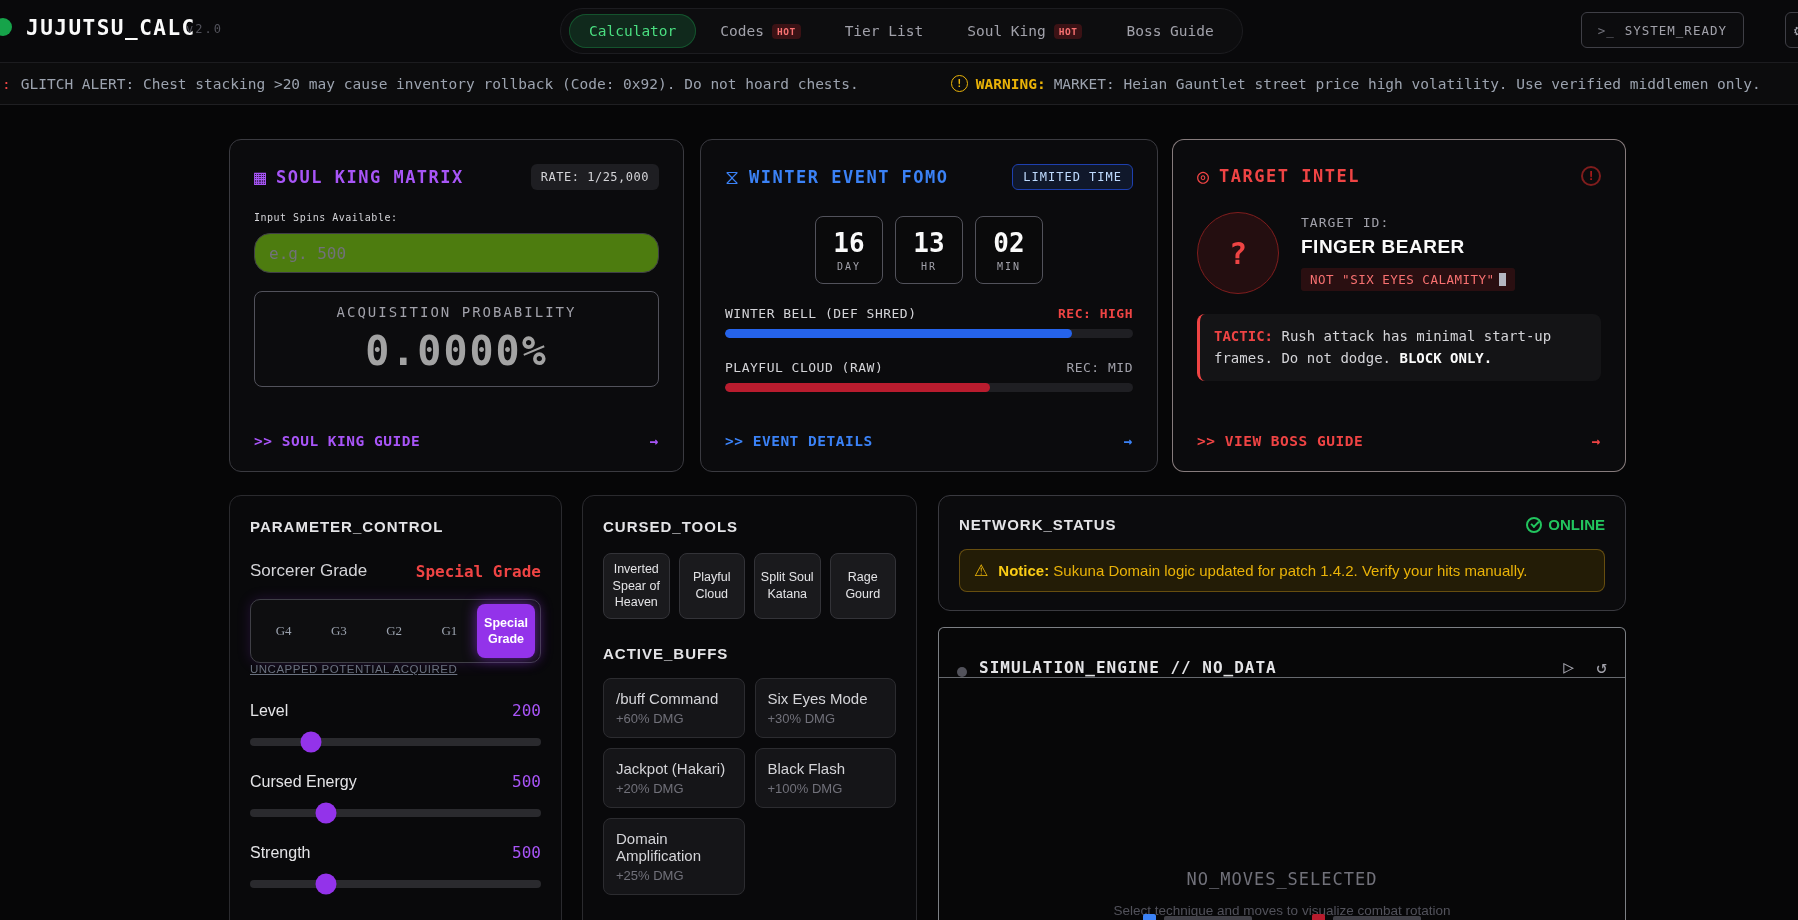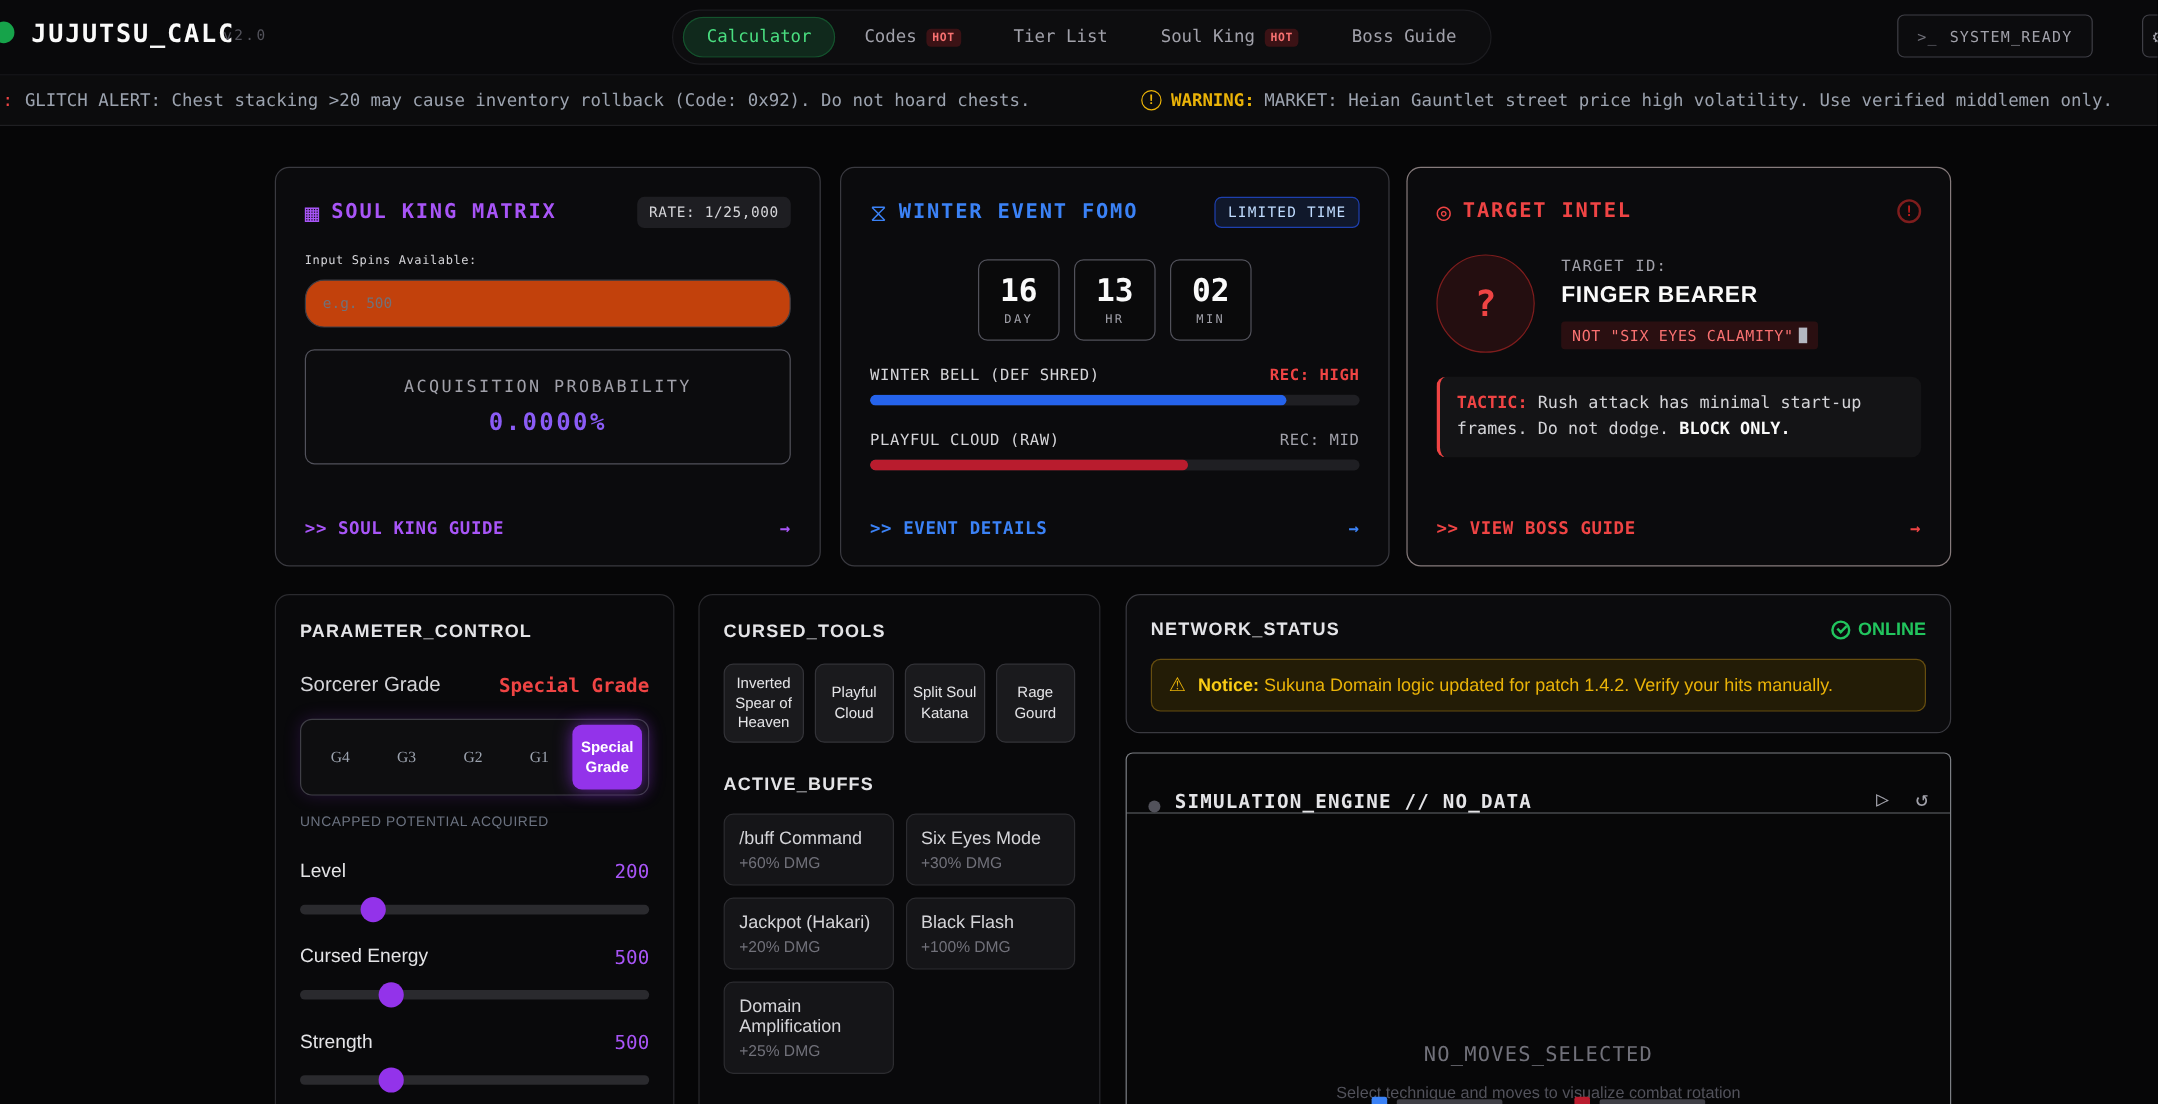--- a/index.html
+++ b/index.html
@@ -30,25 +30,25 @@
   .card { position:absolute; background:#0b0b0d; border:1px solid #3a3a40; border-radius:12px; }
   .card-head { display:flex; align-items:center; gap:10px; }
   .chead-title { font-size:17px; font-weight:bold; letter-spacing:1.5px; }
   .footer-link { position:absolute; left:24px; right:24px; bottom:22px; display:flex; justify-content:space-between; align-items:center; font-size:14.5px; font-weight:bold; letter-spacing:.5px; cursor:pointer; }
 
   
   #card-soul { left:229px; top:139px; width:455px; height:333px; padding:24px; }
   .purple { color:#a855f7; }
   .rate-badge { margin-left:auto; background:#1e1e22; color:#d4d4d8; font-size:12px; padding:6px 10px; border-radius:6px; letter-spacing:.5px; }
   .input-label { margin-top:22px; font-size:10px; color:#d4d4d8; letter-spacing:.5px; }
-  .spin-input { margin-top:10px; width:100%; height:40px; background:#c2410c; border:1px solid #3f3f46; border-radius:16px; color:#e4e4e7; font-size:12px; padding:0 14px; font-family:"DejaVu Sans Mono", monospace; outline:none; }
+  .spin-input { margin-top:10px; width:100%; height:40px; background:#4d7c0f; border:1px solid #3f3f46; border-radius:16px; color:#e4e4e7; font-size:16px; padding:0 14px; font-family:"DejaVu Sans Mono", monospace; outline:none; }
   .spin-input::placeholder { color:#71717a; }
   .result-box { margin-top:18px; border:1px solid #52525b; border-radius:8px; background:#0c0c0e; height:96px; display:flex; flex-direction:column; align-items:center; justify-content:center; gap:8px; }
   .result-caption { font-size:14px; color:#a1a1aa; letter-spacing:2px; }
-  .result-value { font-size:20px; font-weight:bold; color:#8b5cf6; letter-spacing:2px; }
+  .result-value { font-size:40px; font-weight:bold; color:#a3a3a3; letter-spacing:2px; }
 
   
   #card-winter { left:700px; top:139px; width:458px; height:333px; padding:24px; }
   .blue { color:#3b82f6; }
   .lt-badge { margin-left:auto; background:#10182b; border:1px solid #1e40af; color:#bfdbfe; font-size:12px; padding:5px 10px; border-radius:6px; letter-spacing:1px; }
   .count-row { display:flex; justify-content:center; gap:12px; margin-top:26px; }
   .count-box { width:68px; height:68px; border:1px solid #52525b; border-radius:8px; background:#0a0a0b; display:flex; flex-direction:column; align-items:center; justify-content:center; gap:3px; }
   .count-num { font-size:26px; font-weight:bold; color:#fafafa; }
   .count-unit { font-size:10px; color:#a1a1aa; letter-spacing:2px; }
   .bar-row { display:flex; justify-content:space-between; font-size:13px; color:#d4d4d8; letter-spacing:.5px; margin-top:22px; }
@@ -75,21 +75,21 @@
 
   
   #card-param { left:229px; top:495px; width:333px; height:480px; padding:22px 20px; background:#09090b; border-color:#2a2a2e; font-family:"Liberation Sans", sans-serif; }
   .panel-title { font-size:15px; font-weight:bold; color:#e4e4e7; letter-spacing:1px; }
   .grade-row { display:flex; justify-content:space-between; align-items:center; margin-top:26px; }
   .grade-label { font-size:17px; color:#d4d4d8; }
   .grade-value { font-family:"DejaVu Sans Mono", monospace; font-size:16px; font-weight:bold; color:#ef4444; }
   .segmented { margin-top:18px; border:1px solid #3f3f46; border-radius:10px; background:#0e0e10; display:flex; align-items:center; padding:5px; height:64px; box-shadow:0 0 14px rgba(147,51,234,.18); }
   .seg-opt { flex:1; text-align:center; font-size:13px; color:#9ca3af; cursor:pointer;font-family:Liberation Serif, serif; }
   .seg-active { flex:none; width:58px; height:54px; background:#9333ea; border-radius:8px; color:#fff; font-size:12.5px; font-weight:bold; display:flex; align-items:center; justify-content:center; text-align:center; line-height:1.3; box-shadow:0 0 14px rgba(147,51,234,.65); cursor:pointer; padding:4px; }
-  .uncapped { margin-top:16px; font-size:11.5px; color:#6b7280; letter-spacing:.5px; }
+  .uncapped { font-size:11.5px; color:#6b7280; letter-spacing:.5px;text-decoration:underline; }
   .slider-group { margin-top:26px; }
   .slider-row { display:flex; justify-content:space-between; align-items:center; }
   .slider-name { font-size:16px; color:#e4e4e7; }
   .slider-val { font-family:"DejaVu Sans Mono", monospace; font-size:16px; color:#a855f7; }
   .slider-track { position:relative; margin-top:18px; height:8px; border-radius:999px; background:#2a2a2e; }
   .slider-thumb { position:absolute; top:50%; transform:translate(-50%,-50%); width:21px; height:21px; border-radius:50%; background:#9333ea; cursor:pointer; }
 
   #card-tools { left:582px; top:495px; width:335px; height:480px; padding:22px 20px; background:#09090b; border-color:#2a2a2e; font-family:"Liberation Sans", sans-serif; }
   .tools-row { display:flex; gap:9px; margin-top:18px; }
   .tool-btn { flex:1; min-height:66px; background:#1a1a1d; border:1px solid #333338; border-radius:8px; color:#e4e4e7; font-size:12.5px; line-height:1.35; display:flex; align-items:center; justify-content:center; text-align:center; padding:6px 4px; cursor:pointer; }

